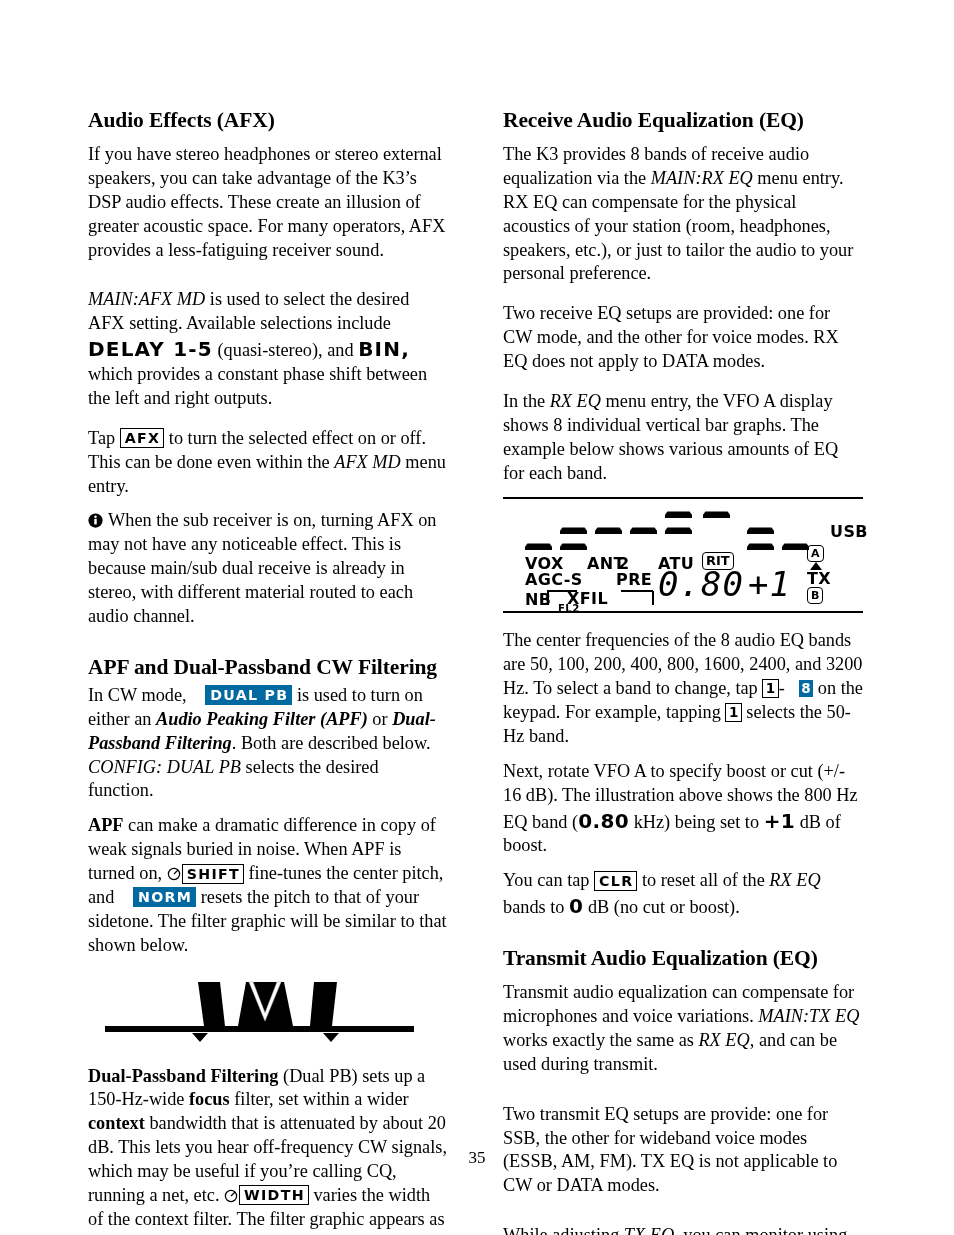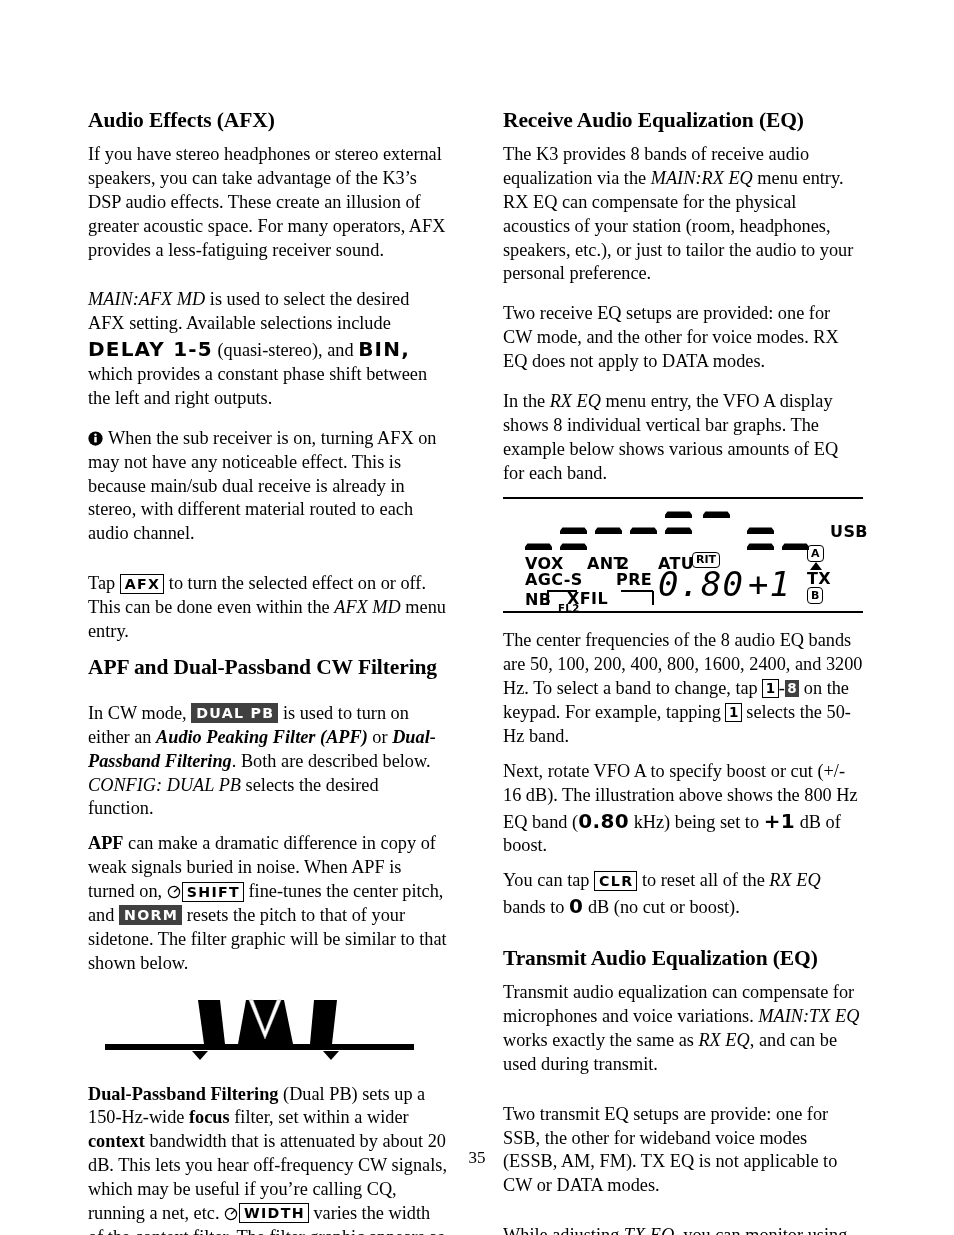--- a/index.html
+++ b/index.html
@@ -26,21 +26,21 @@
   .col-right { left: 503px; }
 
   h2.sec {
     font-family: "Liberation Serif", serif;
     font-weight: bold;
     font-size: 21.5px;
     line-height: 1.12;
     margin: 0 0 11px 0;
     letter-spacing: -0.1px;
   }
-  h2.sec.tight { margin-bottom: 23px; }
+  h2.sec.tight { margin-bottom: 5px; }
 
   p.body {
     font-size: 18.3px;
     line-height: 1.305;
     margin: 0 0 16px 0;
     text-align: left;
   }
   p.body.gap-lg { margin-bottom: 26px; }
   p.body.gap-sm { margin-bottom: 11px; }
 
@@ -54,24 +54,25 @@
     font-weight: bold;
     font-size: 14.2px;
     letter-spacing: 1.3px;
     padding: 0.5px 3px 1.5px 4px;
     border: 1.6px solid #000;
     white-space: nowrap;
     position: relative;
     top: -1px;
   }
   .key.inv {
-    background: #404040;
+    background: #0369a1;
     color: #ffffff;
     border: none;
     padding: 2px 4px 2.5px 5px;
+    margin-left: 14px;
   }
   .key.num {
     letter-spacing: 0;
     padding: 0px 2.5px 1px 2.5px;
     font-size: 13.5px;
   }
   .mono {
     font-family: "DejaVu Sans", sans-serif;
     font-weight: bold;
     font-size: 20px;
@@ -127,25 +128,26 @@
     font-weight: bold;
     font-size: 16px;
     letter-spacing: 0.4px;
     line-height: 1;
   }
   .annun.sm { font-size: 10.2px; }
   .boxed {
     position: absolute;
     font-family: "DejaVu Sans", sans-serif;
     font-weight: bold;
-    font-size: 11px;
+    font-size: 13px;
     border: 1.6px solid #000;
     border-radius: 4px;
     padding: 1px 3px 2px 3px;
     line-height: 1;
+    margin-left: 10px;
   }
   .circled {
     position: absolute;
     font-family: "DejaVu Sans", sans-serif;
     font-weight: bold;
     font-size: 11px;
     border: 1.5px solid #000;
     border-radius: 4px;
     padding: 1.5px 3px 2px 3px;
     line-height: 1;
@@ -177,30 +179,30 @@
   <div class="col col-left">
 
     <h2 class="sec">Audio Effects (AFX)</h2>
 
     <p class="body gap-lg">If you have stereo headphones or stereo external speakers, you can take advantage of the K3’s DSP audio effects. These create an illusion of greater acoustic space. For many operators, AFX provides a less-fatiguing receiver sound.</p>
 
     <p class="body">
       <i class="it">MAIN:AFX MD</i><span> is used to select the desired AFX setting. Available selections include </span><span class="mono">DELAY 1-5</span><span> (quasi-stereo), and </span><span class="mono">BIN,</span><span> which provides a constant phase shift between the left and right outputs.</span>
     </p>
 
+    <p class="body gap-sm">
+      <span>Tap </span><span class="key">AFX</span><span> to turn the selected effect on or off. This can be done even within the </span><i class="it">AFX MD</i><span> menu entry.</span>
+    </p>
+
     <p class="body gap-lg">
       <span class="infoi"><svg width="15" height="15" viewBox="0 0 16 16">
             <circle cx="8" cy="8" r="7.6" fill="#000"></circle>
             <circle cx="8" cy="4.1" r="1.35" fill="#fff"></circle>
             <rect x="6.7" y="6.2" width="2.6" height="6" fill="#fff"></rect>
           </svg></span><span>When the sub receiver is on, turning AFX on may not have any noticeable effect. This is because main/sub dual receive is already in stereo, with different material routed to each audio channel.</span>
-    </p>
-
-    <p class="body gap-sm">
-      <span>Tap </span><span class="key">AFX</span><span> to turn the selected effect on or off. This can be done even within the </span><i class="it">AFX MD</i><span> menu entry.</span>
     </p>
 
     <h2 class="sec tight">APF and Dual-Passband CW Filtering</h2>
 
     <p class="body gap-sm">
       <span>In CW mode, </span><span class="key inv">DUAL PB</span><span> is used to turn on either an </span><b class="bdi">Audio Peaking Filter (APF)</b><span> or </span><b class="bdi">Dual-Passband Filtering</b><span>. Both are described below. </span><i class="it">CONFIG: DUAL PB</i><span> selects the desired function.</span>
     </p>
 
     <p class="body gap-sm">
       <b class="bd">APF</b><span> can make a dramatic difference in copy of weak signals buried in noise. When APF is turned on, </span><span class="knob"><svg width="14" height="14" viewBox="0 0 16 16">

